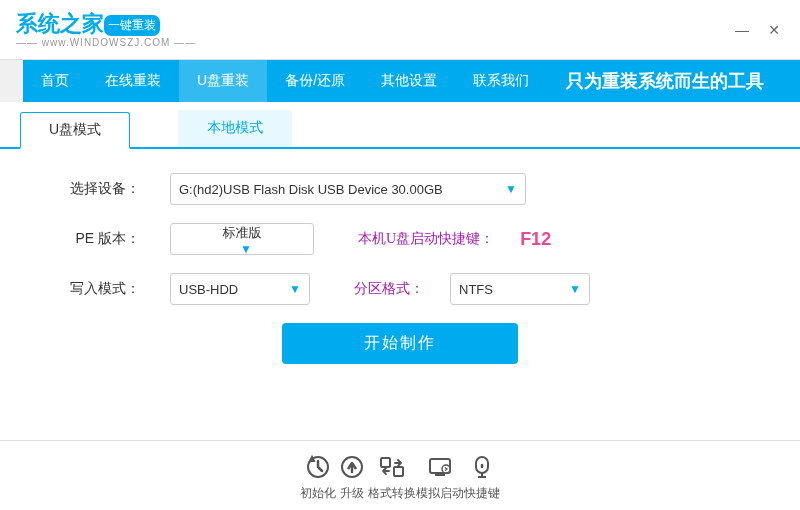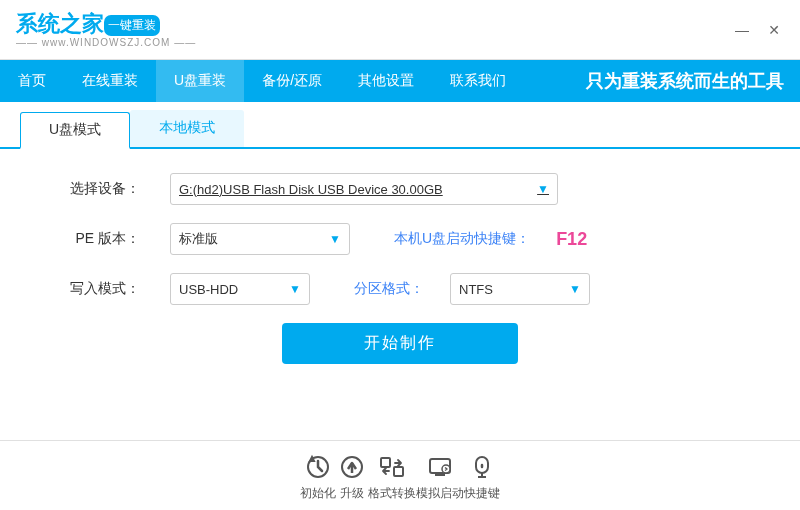--- a/index.html
+++ b/index.html
@@ -58,20 +58,21 @@
       width: 20px;
       text-align: center;
     }
 
     
     .nav-bar {
       background: #00aaee;
       height: 42px;
       display: flex;
       align-items: stretch;
+      margin-left: 23px;
     }
     .nav-items {
       display: flex;
       align-items: stretch;
     }
     .nav-item {
       color: white;
       font-size: 14px;
       padding: 0 18px;
       display: flex;
@@ -80,39 +81,40 @@
       user-select: none;
     }
     .nav-item.active {
       background: rgba(255,255,255,0.2);
     }
     .nav-slogan {
       margin-left: auto;
       color: white;
       font-size: 18px;
       font-weight: bold;
-      padding-right: 16px;
+      padding-right: 36px;
       display: flex;
       align-items: center;
     }
 
     
     .main-content {
       background: #ffffff;
       height: calc(510px - 60px - 42px);
       display: flex;
       flex-direction: column;
     }
 
     
     .tabs-row {
       display: flex;
       border-bottom: 2px solid #00aaee;
       margin-top: 8px;
       padding-left: 20px;
+      gap: 48px;
     }
     .tab {
       padding: 8px 28px;
       font-size: 14px;
       cursor: pointer;
       border: 1px solid transparent;
       border-bottom: none;
       border-radius: 3px 3px 0 0;
       color: #333;
       user-select: none;
@@ -156,39 +158,40 @@
       color: #333;
       background: #fff;
       padding: 0 8px;
       display: flex;
       align-items: center;
       justify-content: space-between;
       cursor: pointer;
       user-select: none;
     }
     .form-select-wide {
-      width: 388px;
-      text-decoration: underline;
+      width: 356px;
     }
     .form-select-medium {
-      width: 180px;
+      width: 144px;
+      flex-direction: column;
     }
     .form-select-small {
       width: 140px;
     }
     .select-arrow {
       color: #00aaee;
       font-size: 12px;
       margin-left: 8px;
     }
     .hotkey-label {
       font-size: 14px;
-      color: #3b82f6;
+      color: #a21caf;
       margin-left: 24px;
       margin-right: 6px;
+      font-family: Liberation Serif, serif;
     }
     .hotkey-value {
       font-size: 18px;
       font-weight: bold;
       color: #ec4899;
     }
 
     
     .btn-start {
       background: #00aaee;

